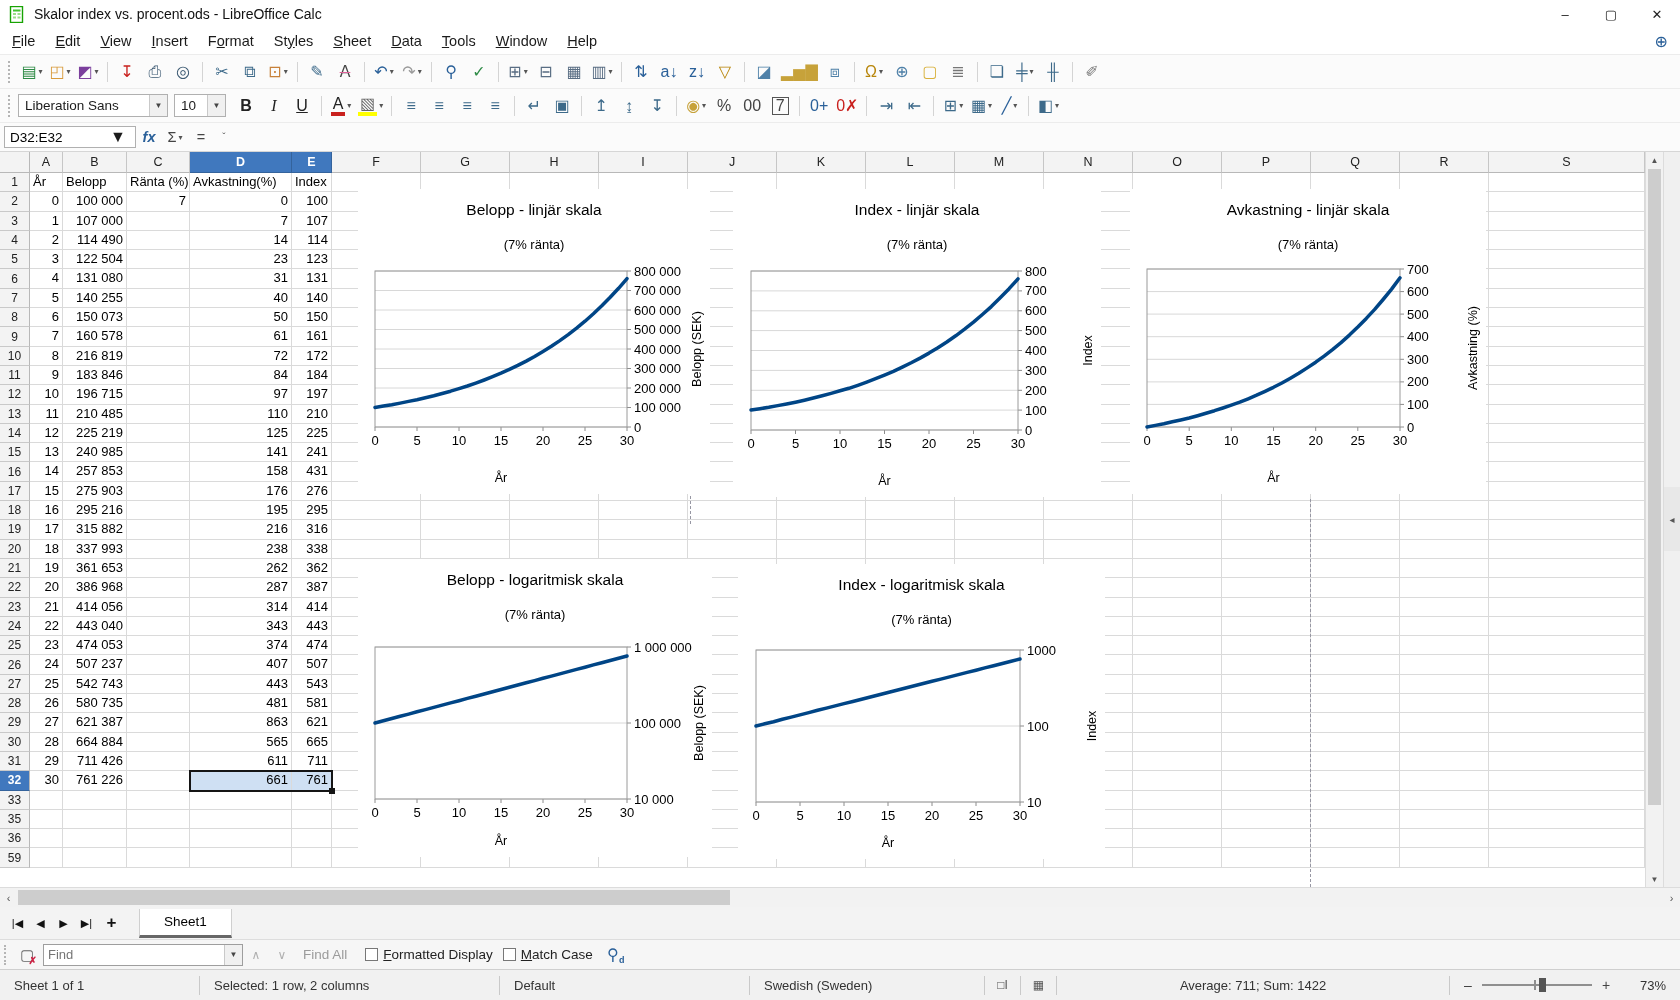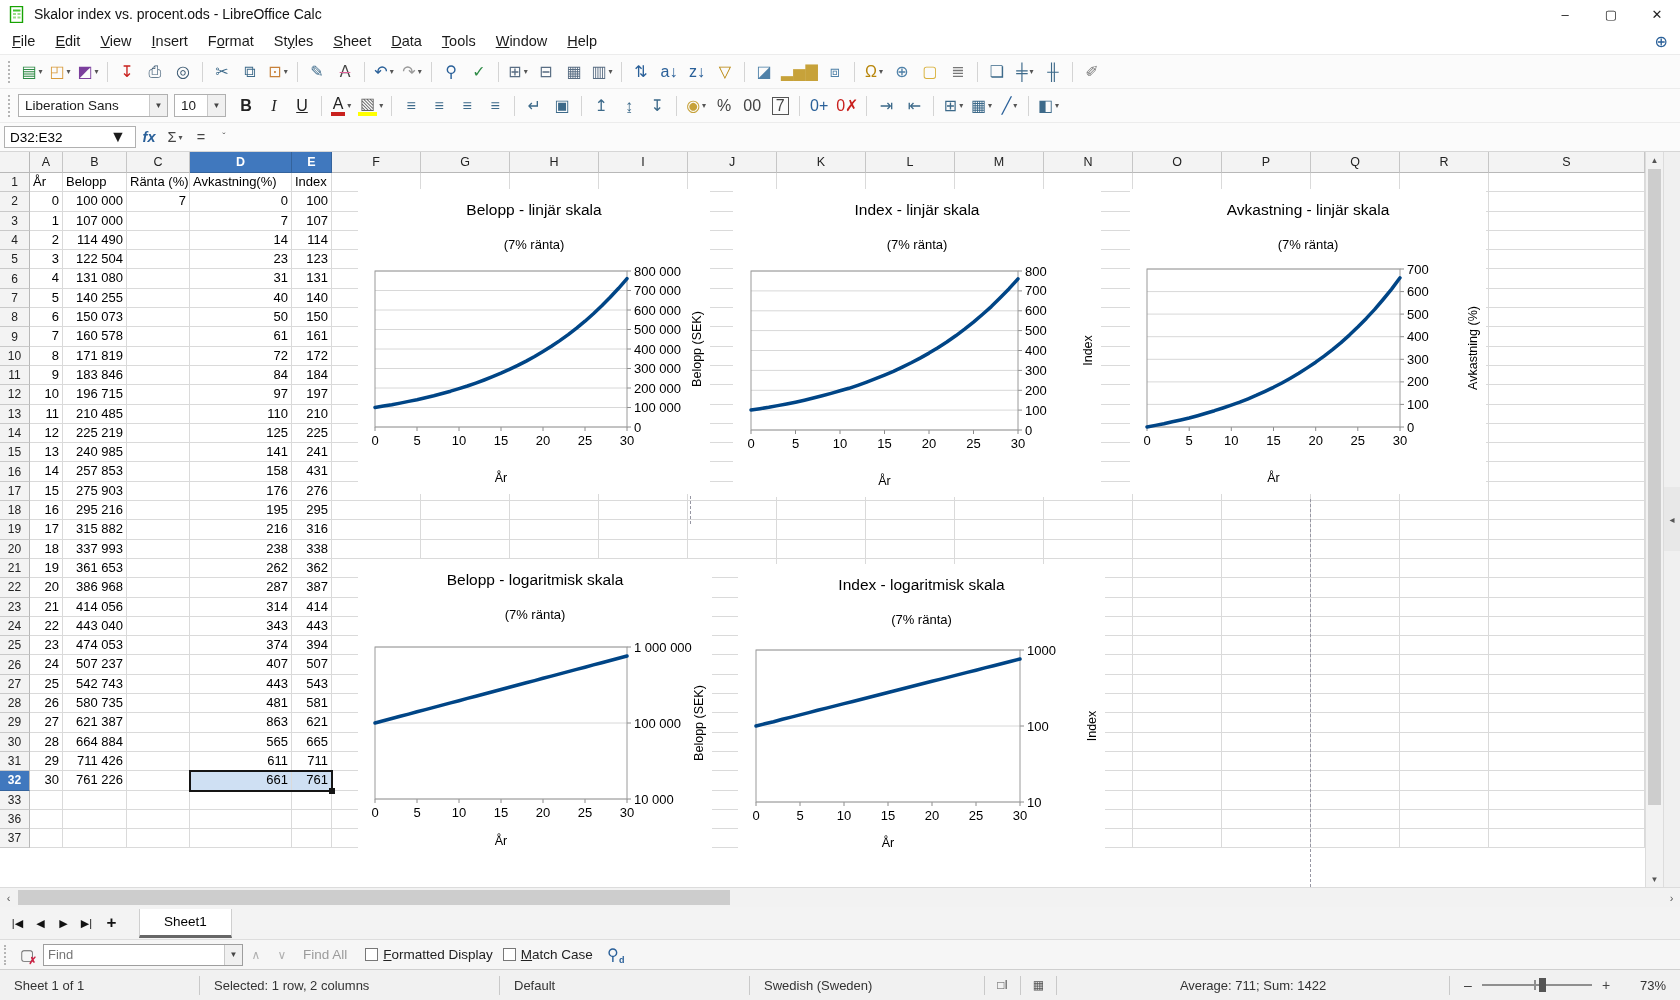--- a/index.html
+++ b/index.html
@@ -621,21 +621,21 @@
           <div class="gcell" style="width:89px"></div>
           <div class="gcell" style="width:89px"></div>
           <div class="gcell" style="width:89px"></div>
           <div class="gcell" style="width:89px"></div>
           <div class="gcell" style="width:89px"></div>
           <div class="gcell" style="width:156px"></div>
         </div>
         <div class="grow">
           <div class="rhdr">10</div>
           <div class="gcell num" style="width:33px">8</div>
-          <div class="gcell num" style="width:64px">171 819</div>
+          <div class="gcell num" style="width:64px">216 819</div>
           <div class="gcell" style="width:63px"></div>
           <div class="gcell num" style="width:102px">72</div>
           <div class="gcell num" style="width:40px">172</div>
           <div class="gcell" style="width:89px"></div>
           <div class="gcell" style="width:89px"></div>
           <div class="gcell" style="width:89px"></div>
           <div class="gcell" style="width:89px"></div>
           <div class="gcell" style="width:89px"></div>
           <div class="gcell" style="width:89px"></div>
           <div class="gcell" style="width:89px"></div>
@@ -954,21 +954,21 @@
           <div class="gcell" style="width:89px"></div>
           <div class="gcell" style="width:89px"></div>
           <div class="gcell" style="width:156px"></div>
         </div>
         <div class="grow">
           <div class="rhdr">25</div>
           <div class="gcell num" style="width:33px">23</div>
           <div class="gcell num" style="width:64px">474 053</div>
           <div class="gcell" style="width:63px"></div>
           <div class="gcell num" style="width:102px">374</div>
-          <div class="gcell num" style="width:40px">394</div>
+          <div class="gcell num" style="width:40px">474</div>
           <div class="gcell" style="width:89px"></div>
           <div class="gcell" style="width:89px"></div>
           <div class="gcell" style="width:89px"></div>
           <div class="gcell" style="width:89px"></div>
           <div class="gcell" style="width:89px"></div>
           <div class="gcell" style="width:89px"></div>
           <div class="gcell" style="width:89px"></div>
           <div class="gcell" style="width:89px"></div>
           <div class="gcell" style="width:89px"></div>
           <div class="gcell" style="width:89px"></div>
@@ -1147,20 +1147,42 @@
           <div class="gcell" style="width:89px"></div>
           <div class="gcell" style="width:89px"></div>
           <div class="gcell" style="width:89px"></div>
           <div class="gcell" style="width:89px"></div>
           <div class="gcell" style="width:89px"></div>
           <div class="gcell" style="width:89px"></div>
           <div class="gcell" style="width:89px"></div>
           <div class="gcell" style="width:156px"></div>
         </div>
         <div class="grow">
+          <div class="rhdr">35</div>
+          <div class="gcell" style="width:33px"></div>
+          <div class="gcell" style="width:64px"></div>
+          <div class="gcell" style="width:63px"></div>
+          <div class="gcell" style="width:102px"></div>
+          <div class="gcell" style="width:40px"></div>
+          <div class="gcell" style="width:89px"></div>
+          <div class="gcell" style="width:89px"></div>
+          <div class="gcell" style="width:89px"></div>
+          <div class="gcell" style="width:89px"></div>
+          <div class="gcell" style="width:89px"></div>
+          <div class="gcell" style="width:89px"></div>
+          <div class="gcell" style="width:89px"></div>
+          <div class="gcell" style="width:89px"></div>
+          <div class="gcell" style="width:89px"></div>
+          <div class="gcell" style="width:89px"></div>
+          <div class="gcell" style="width:89px"></div>
+          <div class="gcell" style="width:89px"></div>
+          <div class="gcell" style="width:89px"></div>
+          <div class="gcell" style="width:156px"></div>
+        </div>
+        <div class="grow">
           <div class="rhdr">36</div>
           <div class="gcell" style="width:33px"></div>
           <div class="gcell" style="width:64px"></div>
           <div class="gcell" style="width:63px"></div>
           <div class="gcell" style="width:102px"></div>
           <div class="gcell" style="width:40px"></div>
           <div class="gcell" style="width:89px"></div>
           <div class="gcell" style="width:89px"></div>
           <div class="gcell" style="width:89px"></div>
           <div class="gcell" style="width:89px"></div>
@@ -1169,21 +1191,21 @@
           <div class="gcell" style="width:89px"></div>
           <div class="gcell" style="width:89px"></div>
           <div class="gcell" style="width:89px"></div>
           <div class="gcell" style="width:89px"></div>
           <div class="gcell" style="width:89px"></div>
           <div class="gcell" style="width:89px"></div>
           <div class="gcell" style="width:89px"></div>
           <div class="gcell" style="width:156px"></div>
         </div>
         <div class="grow">
-          <div class="rhdr">37</div>
+          <div class="rhdr">59</div>
           <div class="gcell" style="width:33px"></div>
           <div class="gcell" style="width:64px"></div>
           <div class="gcell" style="width:63px"></div>
           <div class="gcell" style="width:102px"></div>
           <div class="gcell" style="width:40px"></div>
           <div class="gcell" style="width:89px"></div>
           <div class="gcell" style="width:89px"></div>
           <div class="gcell" style="width:89px"></div>
           <div class="gcell" style="width:89px"></div>
           <div class="gcell" style="width:89px"></div>

